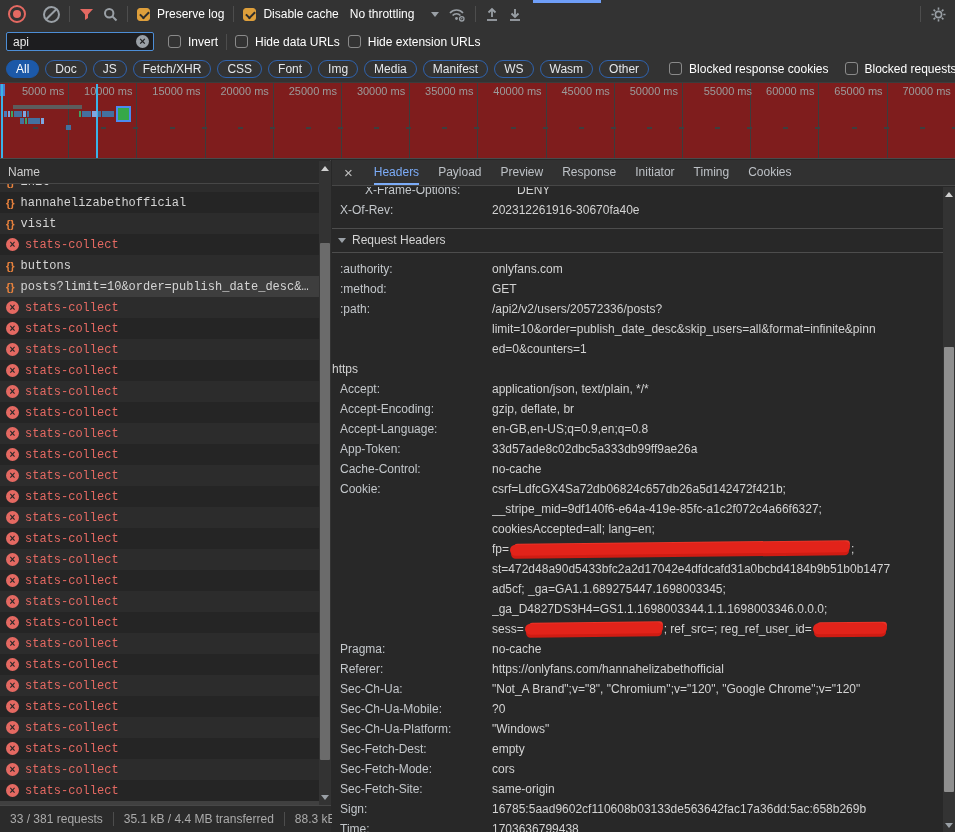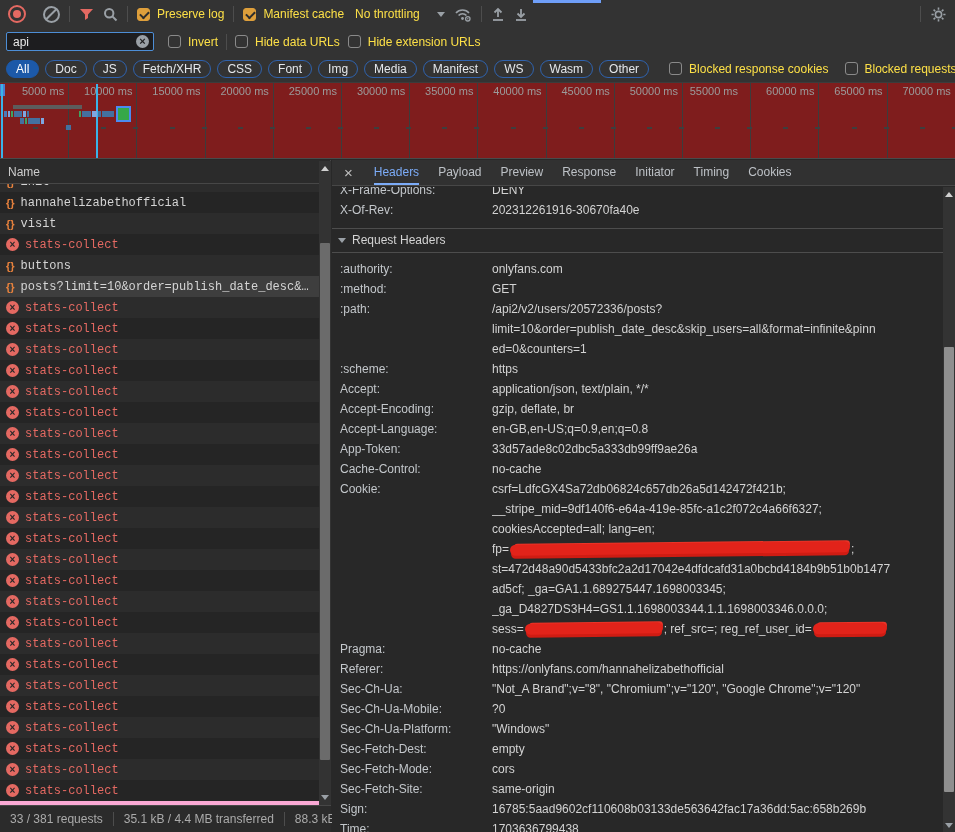--- a/index.html
+++ b/index.html
@@ -5,21 +5,21 @@
   html,body{margin:0;padding:0;background:#1e1e1e;}
   body{width:955px;height:832px;overflow:hidden;font-family:"Liberation Sans",sans-serif;font-size:12px;color:#cdcdcd;}
   .devtools{position:relative;width:955px;height:832px;background:#282828;overflow:hidden;}
   .abs{position:absolute;}
   
   .trow{position:absolute;left:0;right:0;background:#333333;display:flex;align-items:center;box-sizing:border-box;}
   #row1{top:0;height:28px;padding:0 8px;gap:9px;}
   #row2{top:28px;height:27px;padding:0 6px;gap:8px;}
   #row3{top:55px;height:28px;padding:0 6px;gap:6px;border-bottom:1px solid #3c3c3c;}
   .vdiv{width:1px;height:16px;background:#4d4d4d;flex:0 0 1px;}
-  .tlabel{color:#fde047;white-space:nowrap;}
+  .tlabel{color:#ffffff;white-space:nowrap;}
   
   .icon{display:inline-flex;align-items:center;justify-content:center;flex:0 0 auto;}
   .rec{width:14px;height:14px;border:2px solid #e46962;border-radius:50%;position:relative;}
   .rec::after{content:'';position:absolute;left:3px;top:3px;width:8px;height:8px;background:#e46962;border-radius:50%;}
   .block{width:13px;height:13px;border:2px solid #9aa0a6;border-radius:50%;position:relative;}
   .block::after{content:'';position:absolute;left:-1px;top:5px;width:15px;height:2px;background:#9aa0a6;transform:rotate(-45deg);}
   
   .cbwrap{display:inline-flex;align-items:center;gap:7px;white-space:nowrap;}
   .cb{width:13px;height:13px;border-radius:3px;border:1px solid #8a8a8a;background:transparent;position:relative;box-sizing:border-box;flex:0 0 13px;}
   .cb.checked{background:#de9f3b;border-color:#de9f3b;}
@@ -35,21 +35,21 @@
   .pill.active{background:#1c59a8;border-color:#1c59a8;color:#ffffff;}
   
   #topstrip{left:533px;top:0;width:68px;height:3px;background:#6f9ff9;}
   
   #overview{position:absolute;left:0;top:83px;width:955px;height:76px;background:#7f1d1d;border-bottom:1px solid #4a4a4a;box-sizing:border-box;overflow:hidden;}
   .gline{position:absolute;top:0;width:1px;height:76px;background:#3c3c3c;}
   .glabel{position:absolute;top:2px;width:66px;text-align:right;font-size:11px;color:#9b9b9b;white-space:nowrap;}
   .obar{position:absolute;}
   .greenbox{position:absolute;border:2px solid #4b8bf0;background:#36a849;box-sizing:border-box;}
   
-  #leftpanel{position:absolute;left:0;top:160px;width:331px;bottom:0;border-right:1px solid #474747;box-sizing:border-box;background:#f9a8d4;}
+  #leftpanel{position:absolute;left:0;top:160px;width:331px;bottom:0;border-right:1px solid #474747;box-sizing:border-box;background:#404040;}
   #namehdr{position:absolute;left:0;top:0;right:0;height:24px;line-height:24px;padding-left:8px;background:#2b2b2b;border-bottom:1px solid #474747;box-sizing:border-box;color:#cdcdcd;}
   #reqviewport{position:absolute;left:0;top:24px;right:0;bottom:27px;overflow:hidden;}
   #reqrows{margin-top:-13px;}
   .rrow{height:21px;display:flex;align-items:center;gap:6px;padding-left:6px;box-sizing:border-box;overflow:hidden;}
   .rrow:nth-child(odd){background:#2c2c2c;}
   .rrow:nth-child(even){background:#252525;}
   .rrow.selected{background:#3e3e3e;}
   .rname{white-space:nowrap;overflow:hidden;text-overflow:ellipsis;color:#d5d5d5;padding-right:16px;font-family:Liberation Mono, monospace;}
   .rrow.err .rname{color:#e46962;}
   .jsonicon{color:#e8823d;font-weight:bold;font-size:11px;letter-spacing:0px;flex:0 0 auto;}
@@ -59,21 +59,21 @@
   #statusbar .seg{padding:0 10px;white-space:nowrap;text-align:right;}
   #statusbar .vdiv{height:14px;}
   
   #rightpanel{position:absolute;left:332px;top:160px;right:0;bottom:0;background:#282828;}
   #tabbar{position:absolute;left:0;top:0;right:0;height:26px;background:#313131;border-bottom:1px solid #474747;box-sizing:border-box;display:flex;align-items:center;gap:19px;padding:0 12px;}
   .tab{color:#bdc1c6;white-space:nowrap;height:25px;line-height:25px;position:relative;}
   .tab.active{color:#7cacf8;}
   .tab.active::after{content:'';position:absolute;left:0;right:0;bottom:0;height:2px;background:#7cacf8;}
   .closex{color:#c0c0c0;font-size:15px;margin-right:2px;}
   #detailcontent{position:absolute;left:0;top:27px;right:12px;bottom:0;overflow:hidden;}
-  .cliprow{height:13px;overflow:hidden;}
+  .cliprow{height:13px;overflow:hidden;margin-left:25px;}
   .cliprow .h-row{margin-top:-7px;}
   .h-row{display:flex;line-height:20px;}
   .h-key{width:160px;flex:0 0 160px;padding-left:8px;color:#c3c7cb;white-space:nowrap;box-sizing:border-box;}
   .h-val{flex:1;color:#d3d3d3;}
   .h-val .line{white-space:nowrap;overflow:hidden;height:20px;}
   .sectionrow{height:23px;line-height:23px;border-top:1px solid #4d4d4d;border-bottom:1px solid #4d4d4d;margin-top:8px;display:flex;align-items:center;gap:6px;padding-left:6px;color:#d3d3d3;}
   .disc{width:0;height:0;border-left:4px solid transparent;border-right:4px solid transparent;border-top:5px solid #9aa0a6;display:inline-block;}
   #hdrlist{padding-top:6px;}
   
   .scrib{display:inline-block;vertical-align:middle;height:11px;margin:-2px 1px 0 1px;background:#e2231a;border-radius:6px;transform:rotate(-0.6deg);box-shadow:0 4px 0 -1px #cf1c13, 2px -3px 0 -2px #ea3428;}
@@ -105,21 +105,21 @@
         </svg>
     </span>
     <span class="vdiv"></span>
     <span class="cbwrap">
       <span class="cb checked"></span>
       <span class="tlabel">Preserve log</span>
     </span>
     <span class="vdiv"></span>
     <span class="cbwrap">
       <span class="cb checked"></span>
-      <span class="tlabel">Manifest cache</span>
+      <span class="tlabel">Disable cache</span>
     </span>
     <span class="cbwrap" style="margin-left:2px;">
       <span class="tlabel">No throttling</span>
       <span class="dda"></span>
     </span>
     <span class="icon">
       <svg width="18" height="15" viewBox="0 0 18 15">
           <path d="M2 6a8.5 8.5 0 0 1 13 0" fill="none" stroke="#9aa0a6" stroke-width="1.6"></path>
           <path d="M4.6 8.6a5 5 0 0 1 7.8 0" fill="none" stroke="#9aa0a6" stroke-width="1.6"></path>
           <circle cx="8.5" cy="11.5" r="1.4" fill="#9aa0a6"></circle>
@@ -238,21 +238,21 @@
       <div class="obar" style="left: 542.6px; top: 44px; width: 5px; height: 2px; background: rgb(62, 62, 62);"></div>
       <div class="gline" style="left: 613.8px;"></div>
       <div class="glabel" style="left: 543.8px;">45000 ms</div>
       <div class="obar" style="left: 578.8px; top: 44px; width: 5px; height: 2px; background: rgb(62, 62, 62);"></div>
       <div class="obar" style="left: 610.8px; top: 44px; width: 5px; height: 2px; background: rgb(62, 62, 62);"></div>
       <div class="gline" style="left: 682px;"></div>
       <div class="glabel" style="left: 612px;">50000 ms</div>
       <div class="obar" style="left: 647px; top: 44px; width: 5px; height: 2px; background: rgb(62, 62, 62);"></div>
       <div class="obar" style="left: 679px; top: 44px; width: 5px; height: 2px; background: rgb(62, 62, 62);"></div>
       <div class="gline" style="left: 750.2px;"></div>
-      <div class="glabel" style="left: 672px;">55000 ms</div>
+      <div class="glabel" style="left: 686px;">55000 ms</div>
       <div class="obar" style="left: 715.2px; top: 44px; width: 5px; height: 2px; background: rgb(62, 62, 62);"></div>
       <div class="obar" style="left: 747.2px; top: 44px; width: 5px; height: 2px; background: rgb(62, 62, 62);"></div>
       <div class="gline" style="left: 818.4px;"></div>
       <div class="glabel" style="left: 748.4px;">60000 ms</div>
       <div class="obar" style="left: 783.4px; top: 44px; width: 5px; height: 2px; background: rgb(62, 62, 62);"></div>
       <div class="obar" style="left: 815.4px; top: 44px; width: 5px; height: 2px; background: rgb(62, 62, 62);"></div>
       <div class="gline" style="left: 886.6px;"></div>
       <div class="glabel" style="left: 816.6px;">65000 ms</div>
       <div class="obar" style="left: 851.6px; top: 44px; width: 5px; height: 2px; background: rgb(62, 62, 62);"></div>
       <div class="obar" style="left: 883.6px; top: 44px; width: 5px; height: 2px; background: rgb(62, 62, 62);"></div>
@@ -467,21 +467,20 @@
           </div>
           <div class="h-row">
             <span class="h-key">:path:</span>
             <div class="h-val">
               <div class="line">/api2/v2/users/20572336/posts?</div>
               <div class="line">limit=10&amp;order=publish_date_desc&amp;skip_users=all&amp;format=infinite&amp;pinn</div>
               <div class="line">ed=0&amp;counters=1</div>
             </div>
           </div>
           <div class="h-row">
-            <span class="h-key">:scheme:</span>
             <div class="h-val">
               <div class="line">https</div>
             </div>
           </div>
           <div class="h-row">
             <span class="h-key">Accept:</span>
             <div class="h-val">
               <div class="line">application/json, text/plain, */*</div>
             </div>
           </div>

